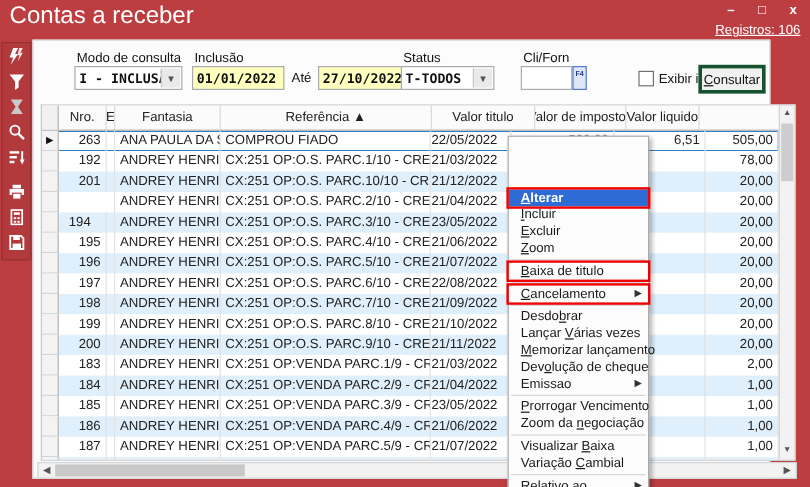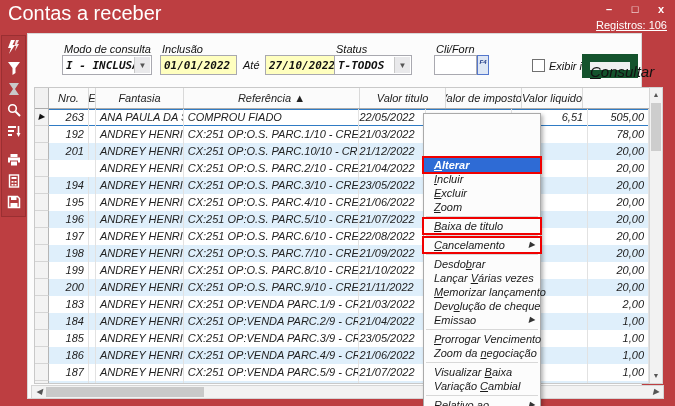--- a/index.html
+++ b/index.html
@@ -14,32 +14,32 @@
   .title{position:absolute;left:8px;top:2px;color:#fff;font-size:20px;font-weight:400;}
   .win-controls{position:absolute;right:6px;top:2px;display:flex;gap:10px;}
   .win-btn{color:#fff;font-size:11px;width:16px;text-align:center;cursor:default;line-height:14px;font-weight:bold;}
   .registros{position:absolute;right:8px;top:19px;color:#fff;font-size:11px;text-decoration:underline;cursor:pointer;}
   
   .side{position:absolute;left:1px;top:35px;width:25px;height:182px;background:#B23A3D;border:1px solid #9A2F32;}
   .side .icon-btn{width:23px;height:21px;display:flex;align-items:center;justify-content:center;}
   .side .gap{height:8px;}
   .icon-btn svg{display:block;}
   
-  .content{position:absolute;left:27px;top:33px;width:615px;height:366px;background:#FCFCFC;border:1px solid #D9D9D9;font-style:italic;}
+  .content{position:absolute;left:27px;top:33px;width:615px;height:366px;background:#FCFCFC;border:1px solid #D9D9D9;}
   .flabel{position:absolute;font-size:11px;color:#111;}
   .combo,.tinput{position:absolute;height:20px;border:1px solid #A9A9B0;background:#fff;font-size:11px;
     font-family:"DejaVu Sans Mono",monospace;font-weight:bold;color:#111;display:flex;align-items:center;padding:0 3px;}
   .combo .cbtn{position:absolute;right:1px;top:1px;bottom:1px;width:16px;background:#E9E9EB;border-left:1px solid #C8C8C8;
     display:flex;align-items:center;justify-content:center;font-size:8px;color:#555;font-family:"Liberation Sans",sans-serif;}
   .yellow{background:#FFFFBF;}
   .f4btn{position:absolute;width:12px;height:20px;border:1px solid #5577CC;background:#DEE7F5;font-size:6px;line-height:6px;
     text-align:center;color:#223C88;padding-top:3px;font-weight:bold;}
   .chk{position:absolute;width:13px;height:13px;border:1px solid #707070;background:#fff;}
-  .consultar{position:absolute;right:3px;top:20px;width:56px;height:24px;background:#F0F0F0;border:8px solid #14532d;
-    font-size:15px;text-align:center;line-height:20px;color:#111;}
+  .consultar{position:absolute;right:3px;top:20px;width:56px;height:24px;background:#F0F0F0;border:3px solid #14532d;
+    font-size:11px;text-align:center;line-height:20px;color:#111;}
   
   .grid{position:absolute;left:6px;top:53px;width:615px;height:297px;background:#fff;border:1px solid #C9C9C9;border-right:none;}
   .ghead{display:flex;height:21px;background:#FBFBFB;border-bottom:1px solid #ABABAB;}
   .ghead .hc{font-size:11px;color:#222;display:flex;align-items:center;justify-content:center;
     border-right:1px solid #D9D9D9;overflow:hidden;white-space:nowrap;}
   .ghead .hc.selcol{background:#F1F1F1;border-right:1px solid #B5B5B5;}
   .rows{position:absolute;left:0;top:21px;right:0;bottom:0;overflow:hidden;}
   .grow{display:flex;height:17px;background:#fff;}
   .grow.alt{background:#DFEFFB;}
   .grow.sel{box-shadow:inset 0 0 0 1px #2F7BC4;}
@@ -227,21 +227,21 @@
             <div class="cell txt" style="width: 7px;"></div>
             <div class="cell txt" style="width: 88px;">ANDREY HENRIQUE</div>
             <div class="cell txt" style="width: 176px;">CX:251 OP:O.S. PARC.2/10 - CREDIARIO</div>
             <div class="cell dt" style="width: 67px;">21/04/2022</div>
             <div class="cell num" style="width: 86px;"></div>
             <div class="cell num" style="width: 76px;"></div>
             <div class="cell num" style="width: 61px;">20,00</div>
           </div>
           <div class="grow alt">
             <div class="cell selcol" style="width: 14px;"></div>
-            <div class="cell num" style="width: 40px;">194</div>
+            <div class="cell num" style="width: 40px; text-align: center;">194</div>
             <div class="cell txt" style="width: 7px;"></div>
             <div class="cell txt" style="width: 88px;">ANDREY HENRIQUE</div>
             <div class="cell txt" style="width: 176px;">CX:251 OP:O.S. PARC.3/10 - CREDIARIO</div>
             <div class="cell dt" style="width: 67px;">23/05/2022</div>
             <div class="cell num" style="width: 86px;"></div>
             <div class="cell num" style="width: 76px;"></div>
             <div class="cell num" style="width: 61px;">20,00</div>
           </div>
           <div class="grow">
             <div class="cell selcol" style="width: 14px;"></div>

